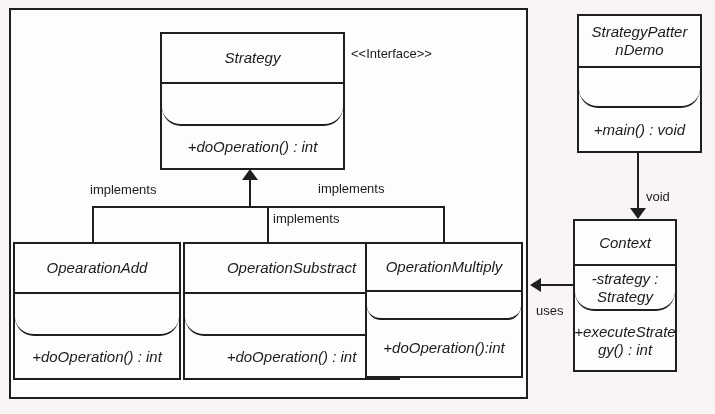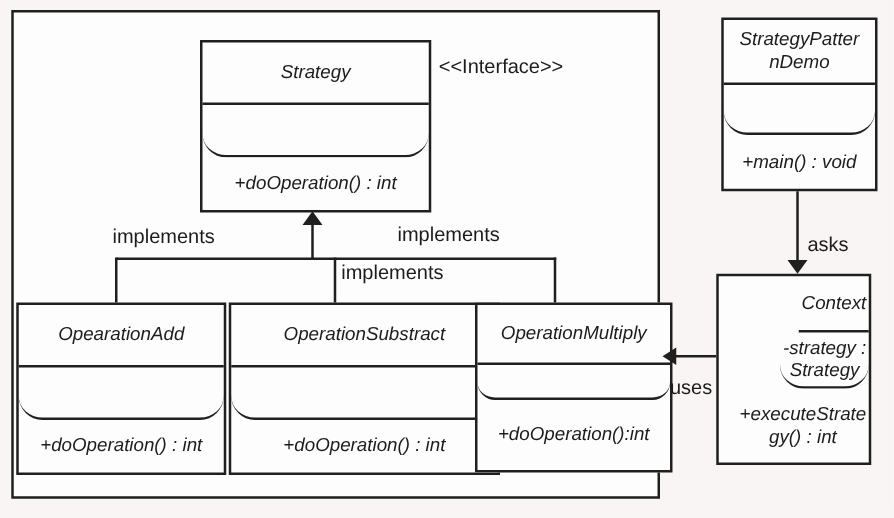--- a/index.html
+++ b/index.html
@@ -69,21 +69,21 @@
     border-right:8px solid transparent;
     border-top:11px solid var(--line);
   }
   .arrowhead.left{
     border-top:7px solid transparent;
     border-bottom:7px solid transparent;
     border-right:11px solid var(--line);
   }
   .diagram-label{
     position:absolute;
-    font-size:16px;
+    font-size:13px;
     line-height:17px;
     white-space:nowrap;
   }
 </style>
 </head>
 <body>
 
 <div class="stage">
 
   <div class="outer-box"></div>
@@ -101,34 +101,34 @@
     <div class="compartment attrs"></div>
     <div class="compartment methods" style="height:42px;">+doOperation() : int</div>
   </div>
 
   <div class="uml-class" style="left:183px; top:242px; width:217px; height:138px;">
     <div class="compartment title" style="height:50px;">OperationSubstract</div>
     <div class="compartment attrs"></div>
     <div class="compartment methods" style="height:42px;">+doOperation() : int</div>
   </div>
 
-  <div class="uml-class" style="left:365px; top:242px; width:158px; height:136px;margin-left:15px;">
+  <div class="uml-class" style="left:365px; top:242px; width:158px; height:136px;">
     <div class="compartment title" style="height:48px;">OperationMultiply</div>
     <div class="compartment attrs"></div>
     <div class="compartment methods" style="height:56px;">+doOperation():int</div>
   </div>
 
   <div class="uml-class" style="left:577px; top:14px; width:125px; height:139px;">
     <div class="compartment title" style="height:52px;">StrategyPatter
 nDemo</div>
     <div class="compartment attrs"></div>
     <div class="compartment methods" style="height:43px;">+main() : void</div>
   </div>
 
-  <div class="uml-class" style="left:573px; top:219px; width:124px; height:153px;align-items:flex-end;">
+  <div class="uml-class" style="left:573px; top:219px; width:104px; height:153px;">
     <div class="compartment title" style="height:45px;">Context</div>
     <div class="compartment attrs" style="flex:0 0 auto; height:45px;">-strategy :
 Strategy</div>
     <div class="compartment methods" style="flex:1 1 auto;">+executeStrate
 gy() : int</div>
   </div>
 
   <div class="edge" style="left:93px; top:206px; width:352px; height:2px;"></div>
   <div class="edge" style="left:92px; top:206px; width:2px; height:36px;"></div>
   <div class="edge" style="left:267px; top:206px; width:2px; height:36px;"></div>
@@ -139,16 +139,16 @@
 
   <div class="edge" style="left:637px; top:153px; width:2px; height:57px;"></div>
   <div class="arrowhead down" style="left:630px; top:208px;"></div>
 
   <div class="edge" style="left:540px; top:284px; width:33px; height:2px;"></div>
   <div class="arrowhead left" style="left:530px; top:278px;"></div>
 
   <div class="diagram-label" style="left:90px; top:181px;">implements</div>
   <div class="diagram-label" style="left:318px; top:180px;">implements</div>
   <div class="diagram-label" style="left:273px; top:210px;">implements</div>
-  <div class="diagram-label" style="left:646px; top:188px;">asks</div>
+  <div class="diagram-label" style="left:646px; top:188px;">void</div>
   <div class="diagram-label" style="left:536px; top:302px;text-align:center;">uses</div>
 
 </div>
 
 </body></html>

